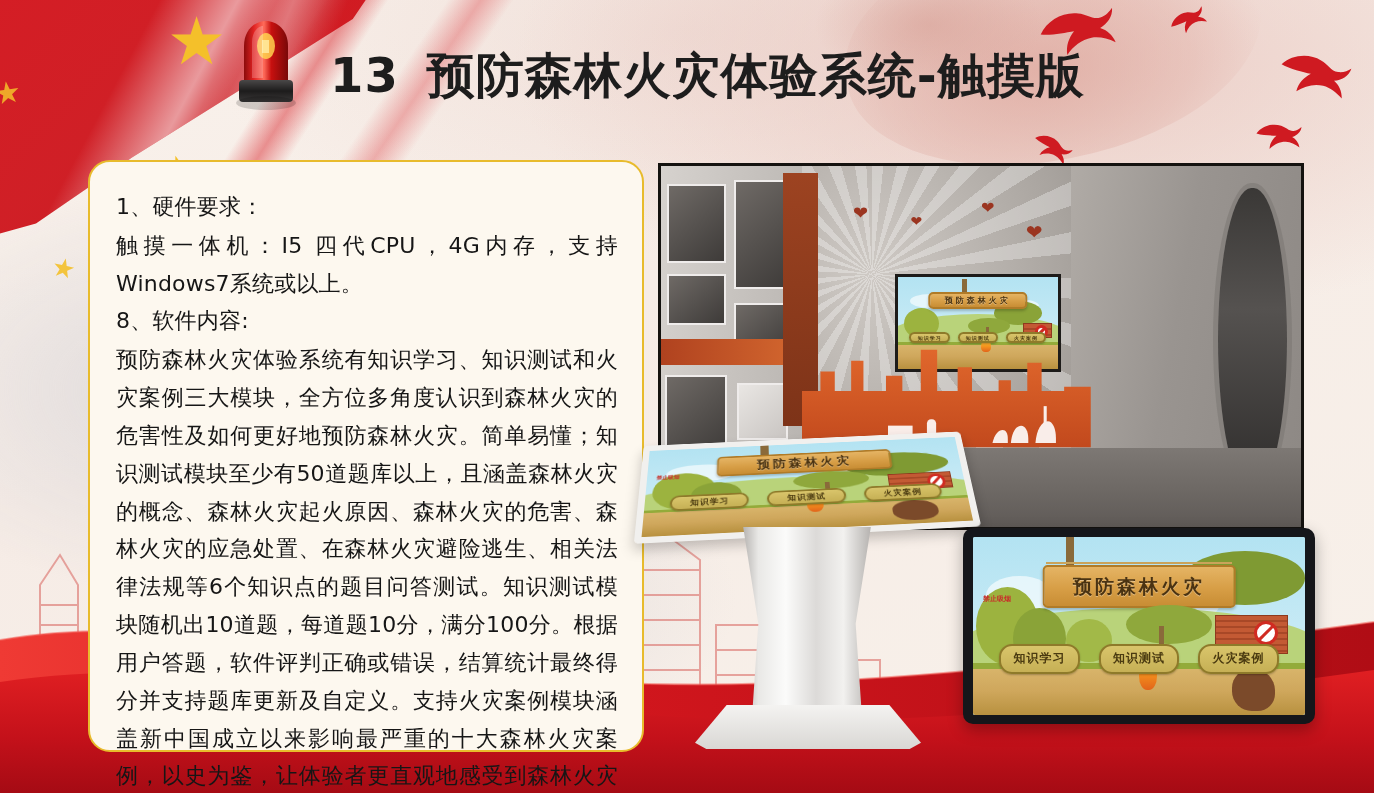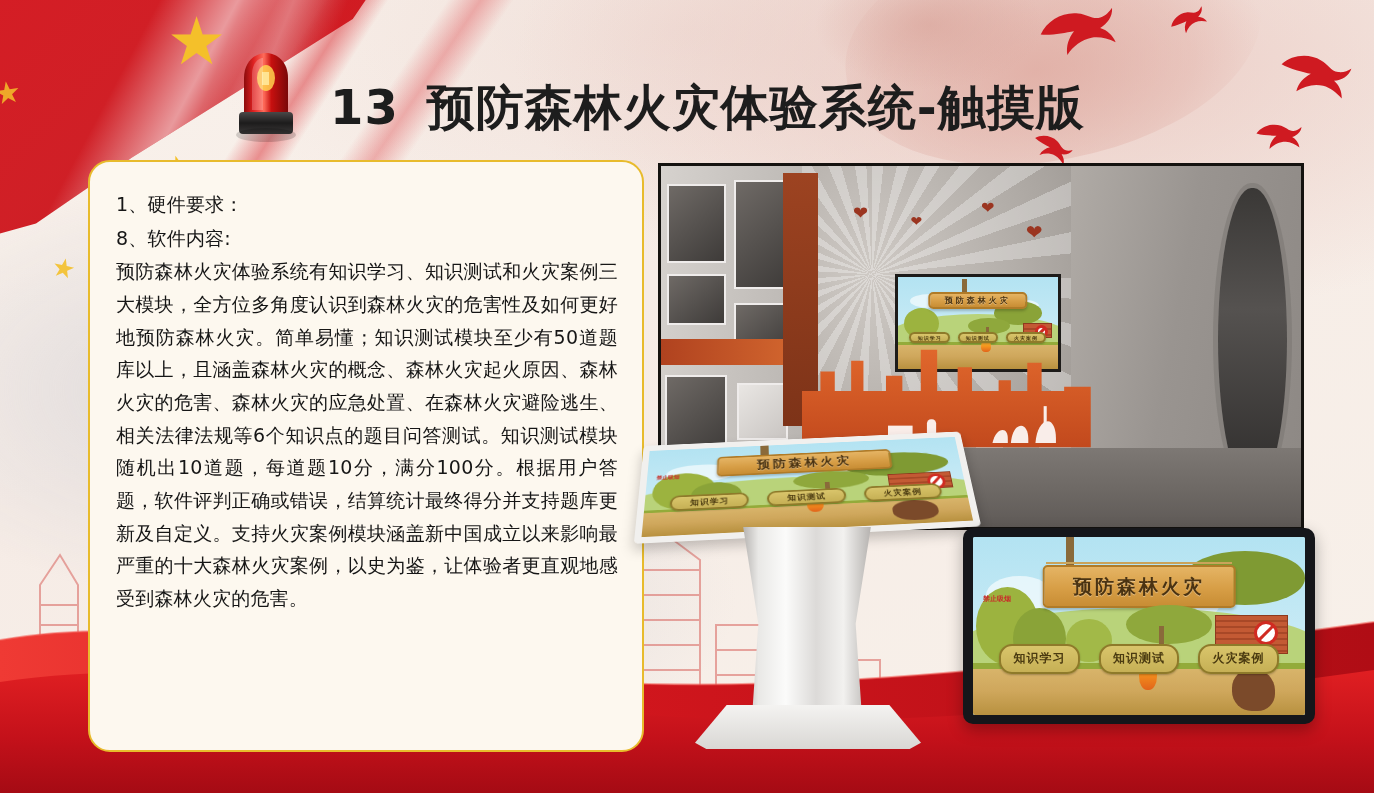--- a/index.html
+++ b/index.html
@@ -87,21 +87,21 @@
   }
   .ribbon svg{ width:100%; height:100%; display:block; }
 
   
   .dove{ position:absolute; color:#cf1a21; }
   .dove svg{ display:block; }
 
   
   .header{
     position:absolute; left:0; top:0; width:1374px; height:135px;
-    display:flex; align-items:center;margin-top:32px;
+    display:flex; align-items:center;
   }
   .siren{
     position:absolute; left:230px; top:16px; width:72px; height:98px;
   }
   .page-title{
     position:absolute; left:330px; top:44px;
     font-size:48px; font-weight:bold; color:#1d1d1d;
     letter-spacing:1px; white-space:nowrap;
     font-family:"DejaVu Sans","Liberation Sans",sans-serif;
   }
@@ -123,21 +123,21 @@
   .panel{
     position:absolute; left:88px; top:160px;
     width:556px; height:592px;
     background:#fdf8ef;
     border:2px solid #e8bb2c;
     border-radius:22px;
     padding:26px 24px 18px 26px;
     z-index:5;
   }
   .panel p{
-    font-size:19px; line-height:1.72; color:#161616;
+    font-size:22px; line-height:1.72; color:#161616;
     font-family:"DejaVu Sans","Liberation Sans",sans-serif;
     text-align:justify;
     letter-spacing:.2px;
   }
   .panel p.lead{ margin-bottom:1px; }
 
   
   .photo{
     position:absolute; left:658px; top:163px;
     width:646px; height:367px;
@@ -438,20 +438,21 @@
       </svg>
     </div>
     <div class="page-title">
       <span class="num">13</span><span>预防森林火灾体验系统-触摸版</span>
     </div>
   </div>
 
 
   <div class="panel">
     <p class="lead">1、硬件要求：</p>
+    <p>触摸一体机：I5 四代CPU，4G内存，支持Windows7系统或以上。</p>
     <p class="lead">8、软件内容:</p>
     <p>预防森林火灾体验系统有知识学习、知识测试和火灾案例三大模块，全方位多角度认识到森林火灾的危害性及如何更好地预防森林火灾。简单易懂；知识测试模块至少有50道题库以上，且涵盖森林火灾的概念、森林火灾起火原因、森林火灾的危害、森林火灾的应急处置、在森林火灾避险逃生、相关法律法规等6个知识点的题目问答测试。知识测试模块随机出10道题，每道题10分，满分100分。根据用户答题，软件评判正确或错误，结算统计最终得分并支持题库更新及自定义。支持火灾案例模块涵盖新中国成立以来影响最严重的十大森林火灾案例，以史为鉴，让体验者更直观地感受到森林火灾的危害。</p>
   </div>
 
   <div class="photo">
     <div class="room">
       <div class="ray-bg"></div>
       <div class="wall-right"></div>
       <div class="wall-left-panels">
         <div class="pic" style="left:4%;top:5%;width:42%;height:22%;"></div>

